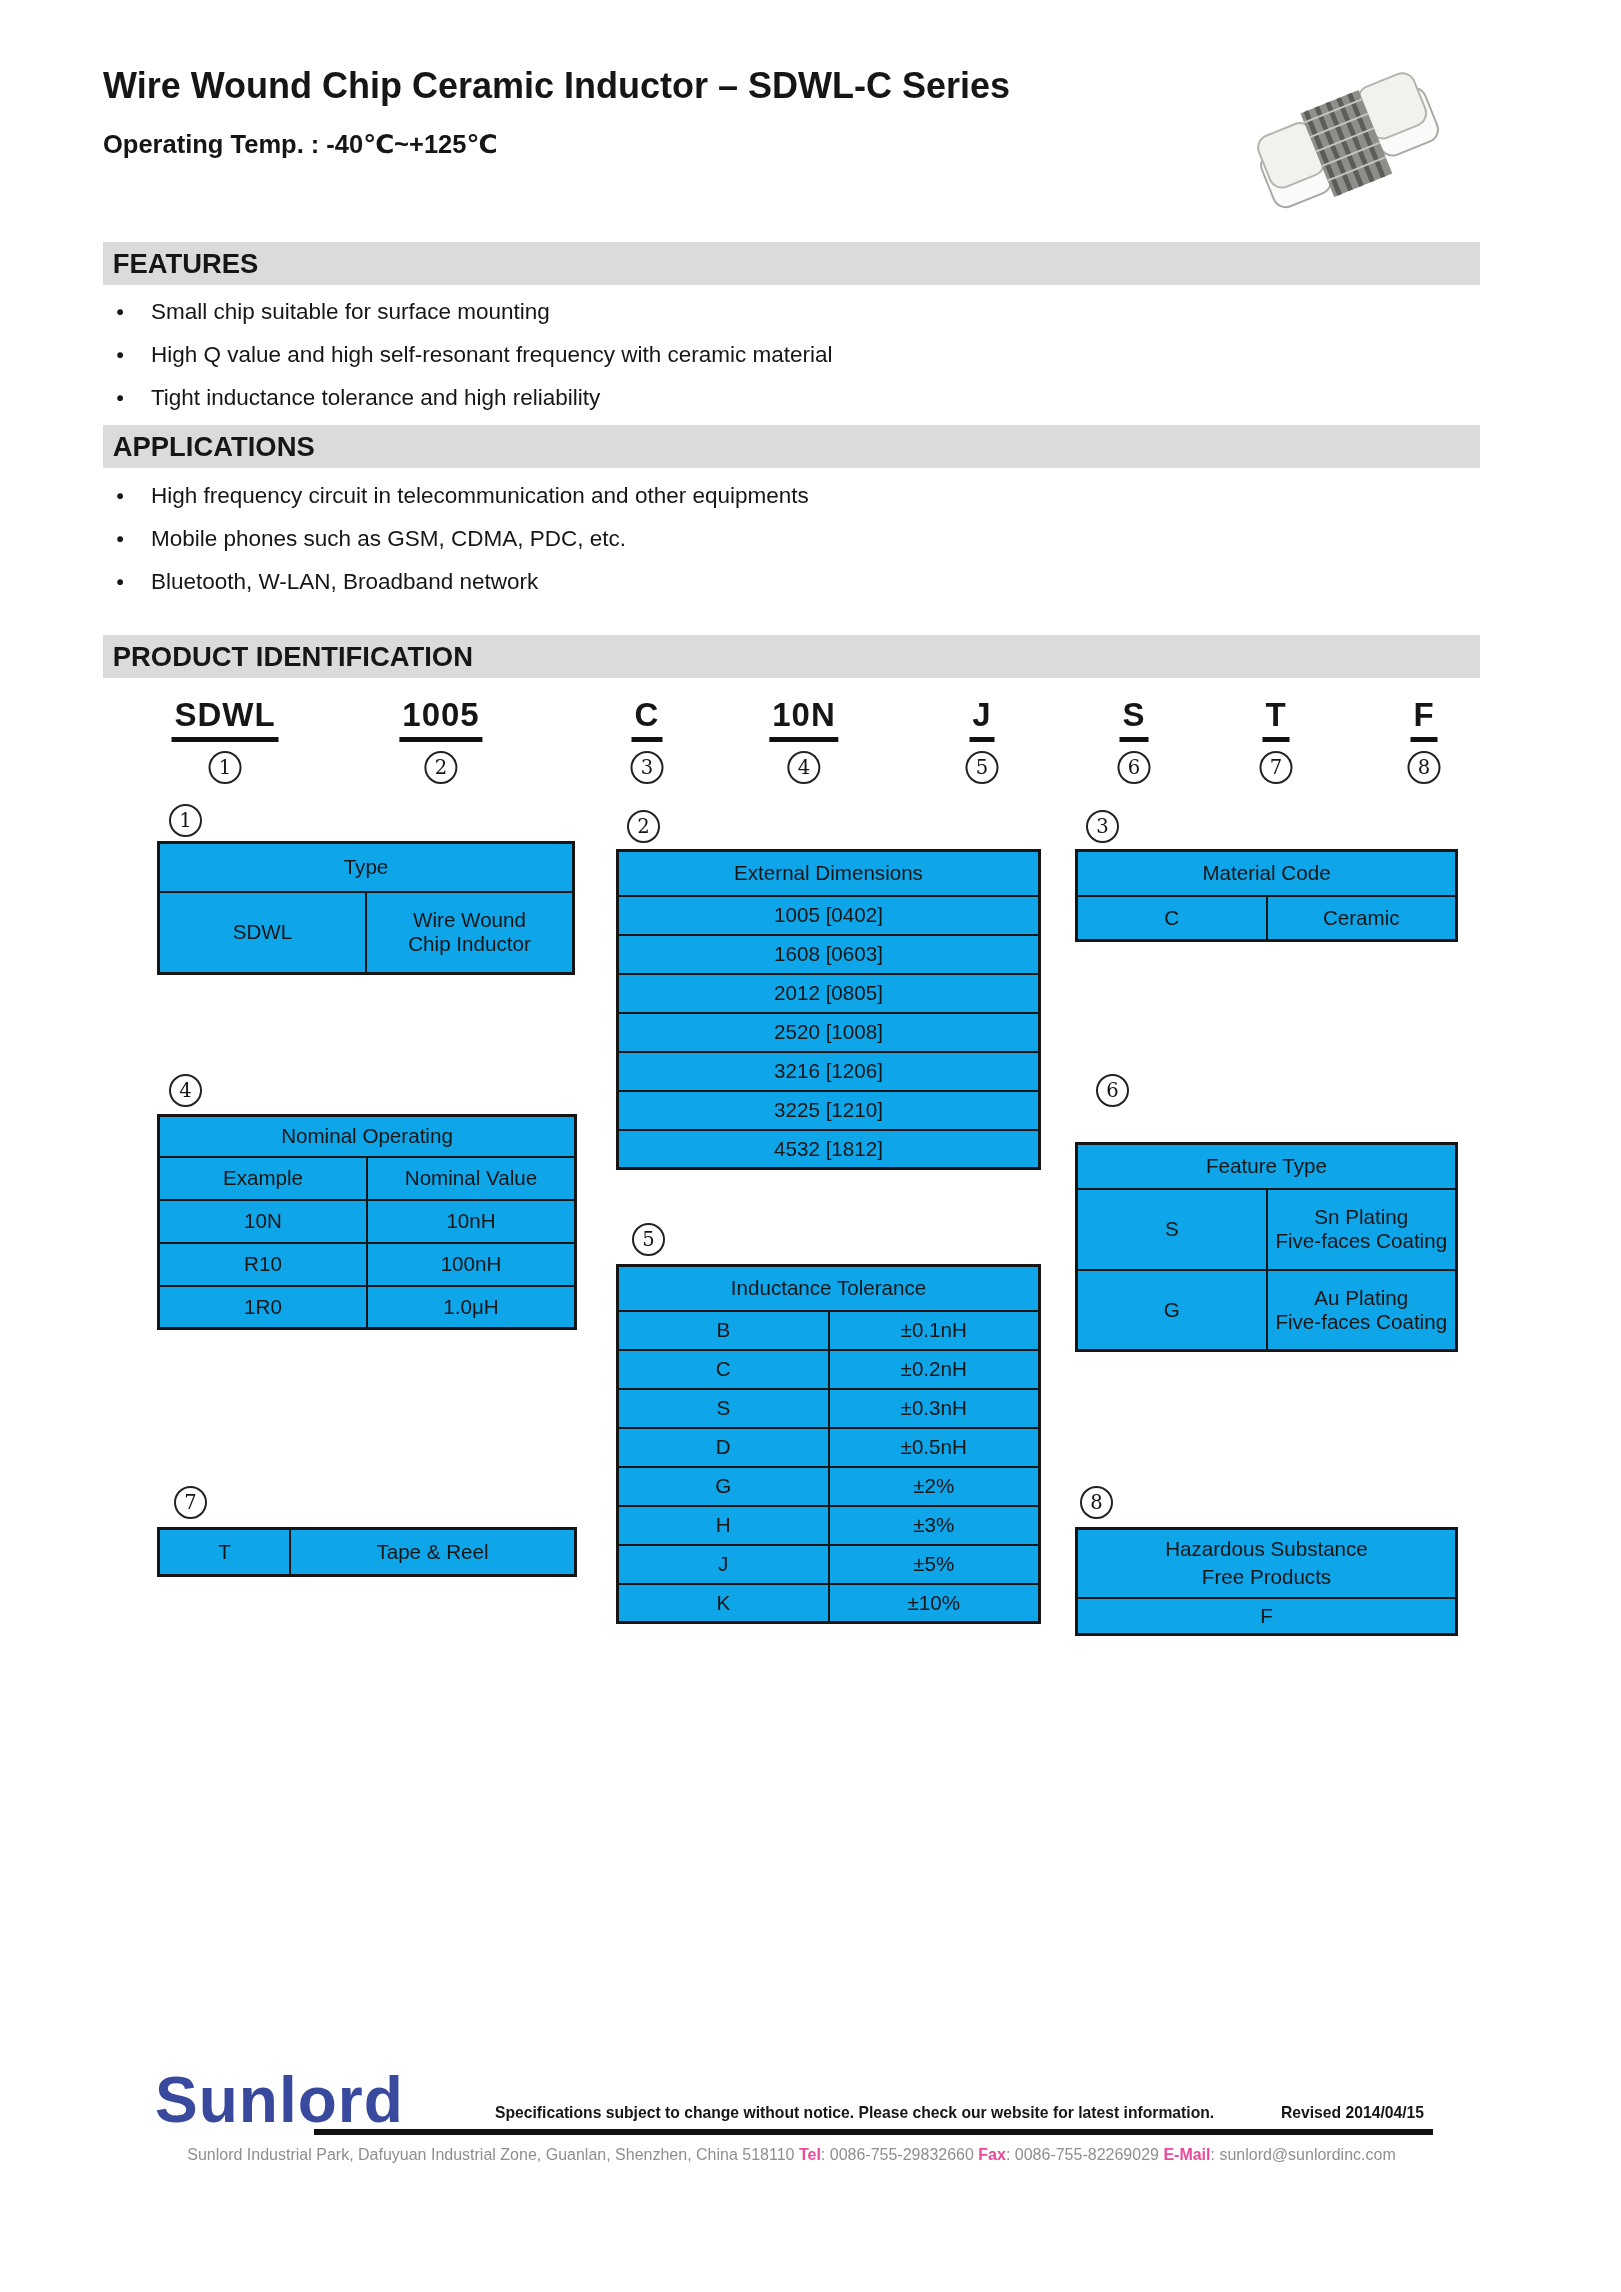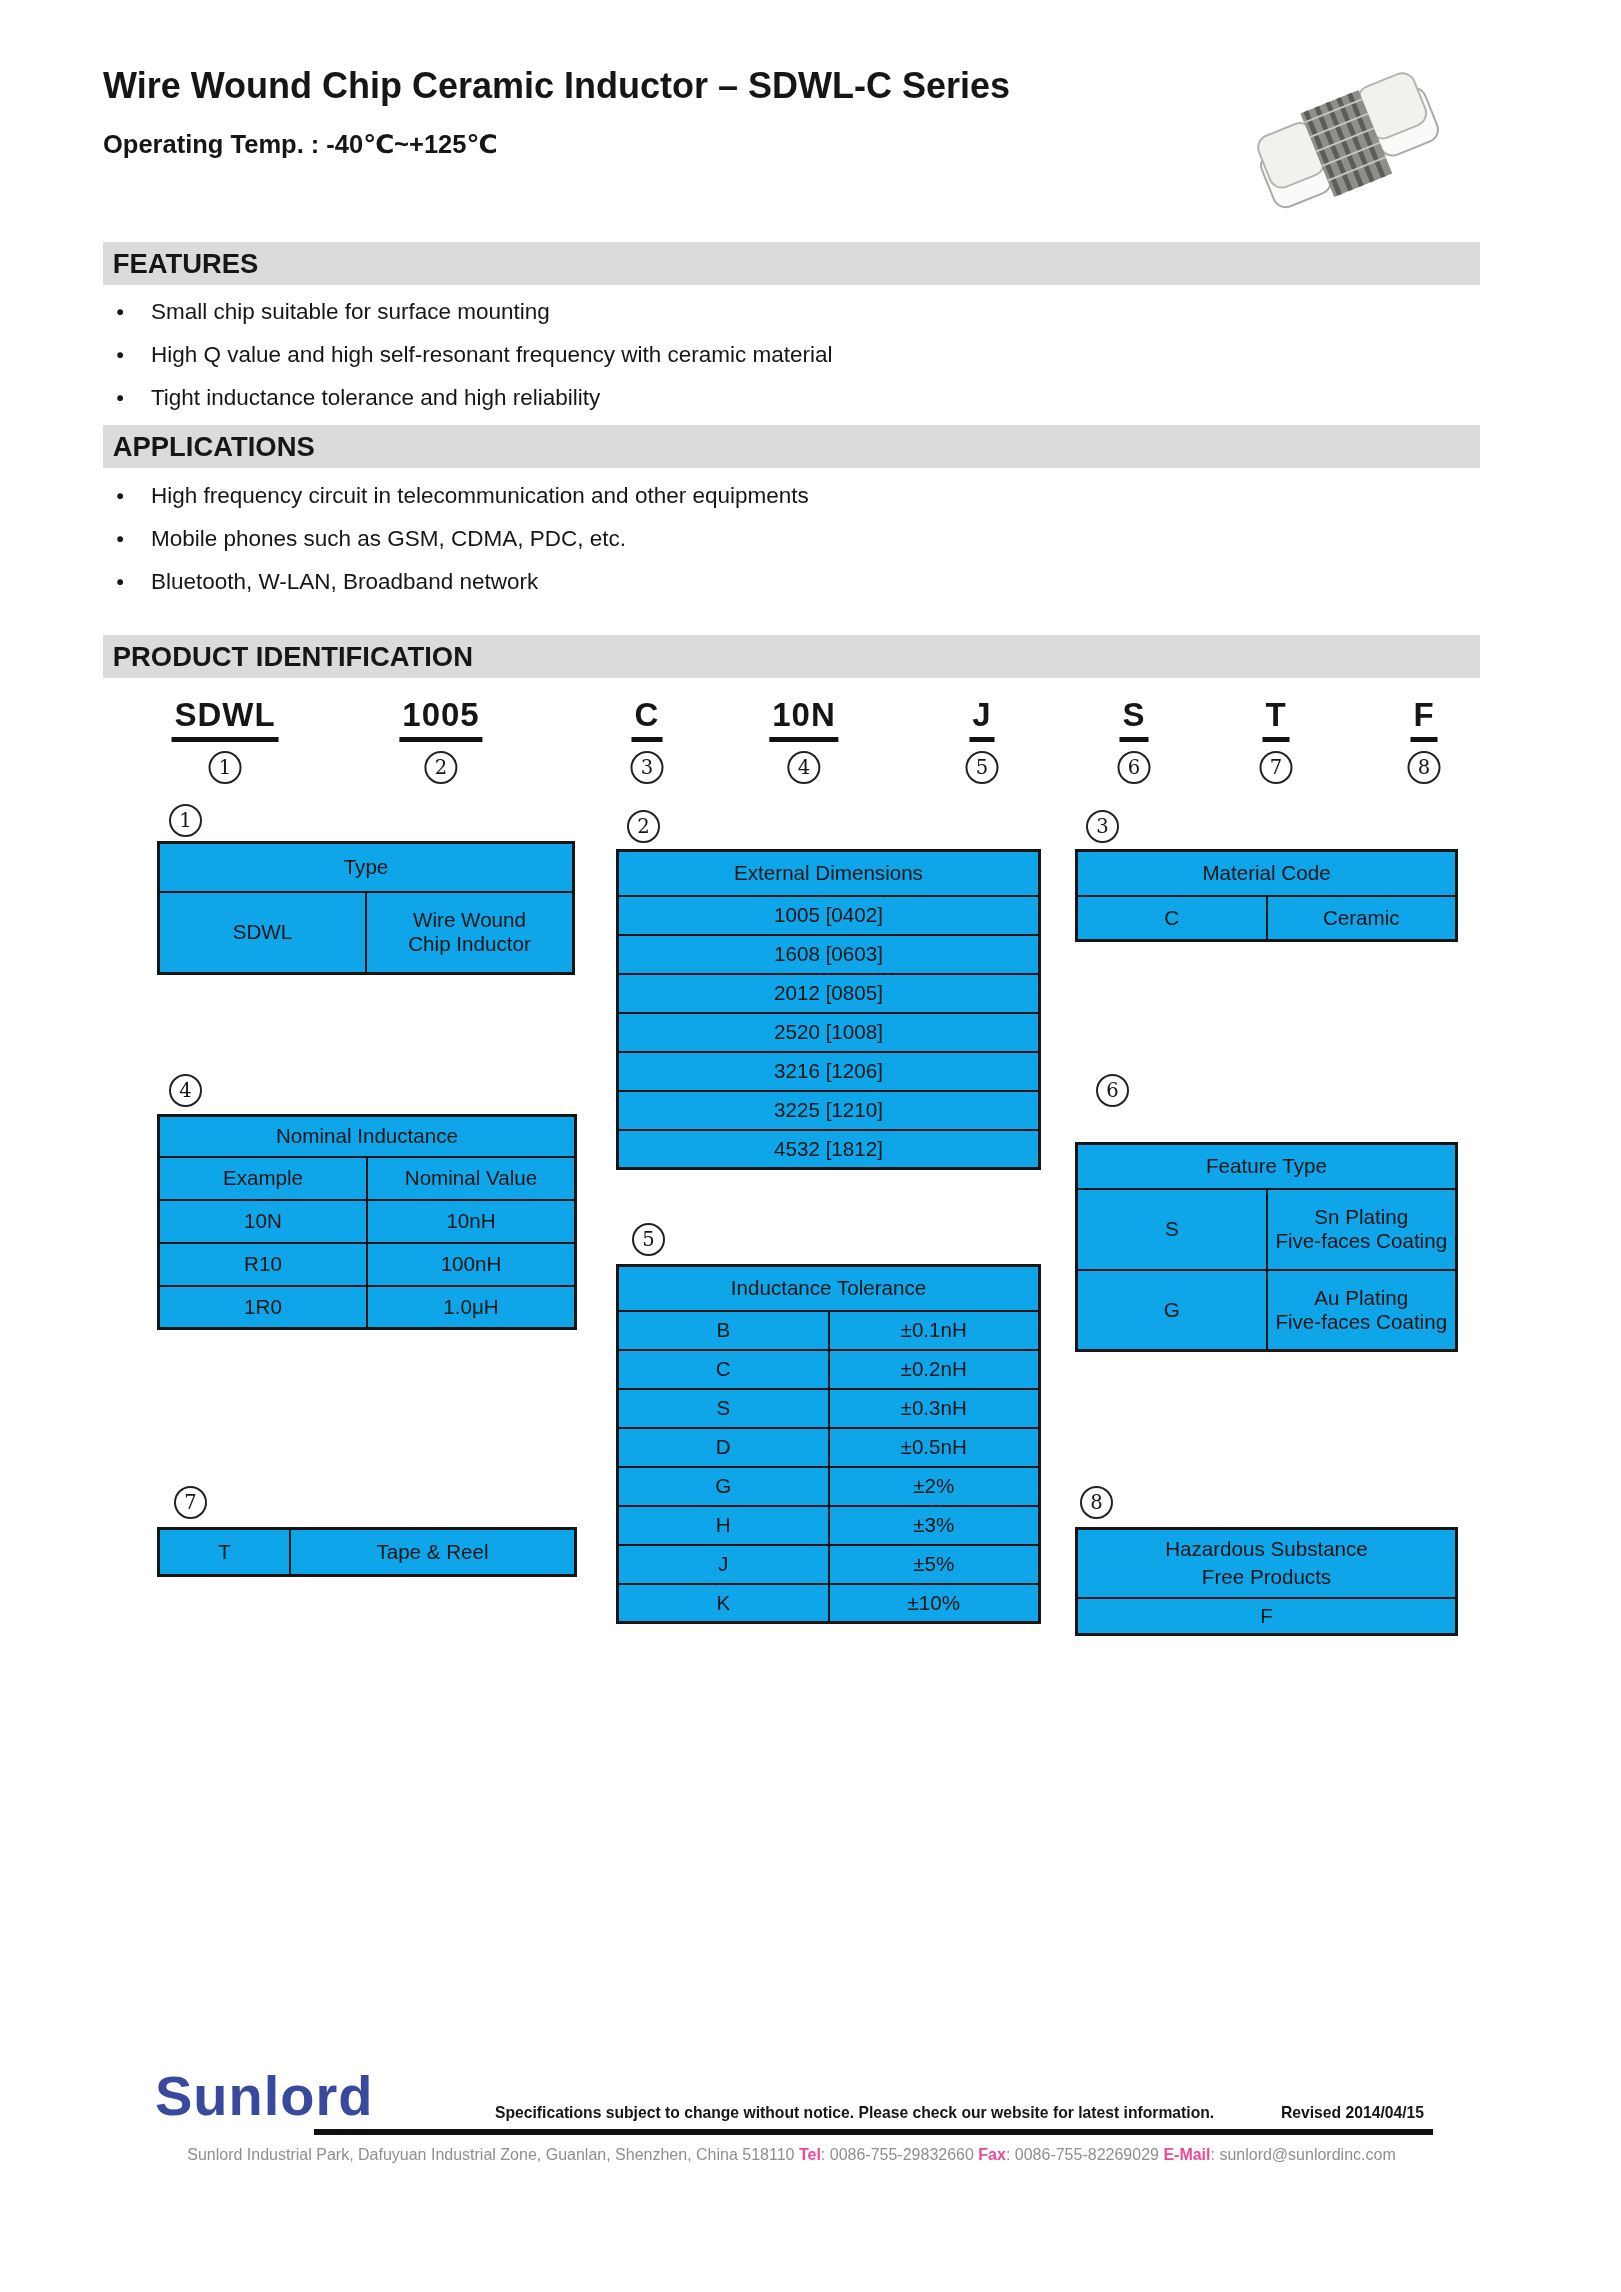--- a/index.html
+++ b/index.html
@@ -44,21 +44,21 @@
   #tbl-nom .hdr { height:41px; } #tbl-nom .row { height:43px; } #tbl-nom .c1 { width:132px; }
   #tbl-tol  { left:616px; top:1264px; width:425px; }
   #tbl-tol .hdr { height:45px; } #tbl-tol .row { height:39px; } #tbl-tol .c1 { width:137px; }
   #tbl-feat { left:1075px; top:1142px; width:383px; }
   #tbl-feat .hdr { height:45px; } #tbl-feat .row { height:81px; } #tbl-feat .c1 { width:140px; }
   #tbl-pack { left:157px; top:1527px; width:420px; }
   #tbl-pack .hdr { height:45px; } #tbl-pack .row { height:47px; } #tbl-pack .c1 { width:129px; }
   #tbl-haz  { left:1075px; top:1527px; width:383px; }
   #tbl-haz .hdr { height:69px; line-height:1.35; } #tbl-haz .row { height:37px; }
 
-  .logo { position:absolute; left:155px; top:2068px; font-size:56px; font-weight:bold;
+  .logo { position:absolute; left:155px; top:2068px; font-size:64px; font-weight:bold;
           color:#39499E; letter-spacing:1px; line-height:1; }
   .spec-row { position:absolute; left:495px; top:2104px; width:929px; display:flex;
               justify-content:space-between; font-size:15.7px; font-weight:bold; white-space:nowrap; }
   .footer-line { position:absolute; left:314px; top:2129px; width:1119px; height:5.9px; background:#111; }
   .address { position:absolute; left:103px; top:2146px; width:1377px; text-align:center;
              font-size:16px; color:#8f8f8f; white-space:nowrap; }
   .address b { color:#ec4899; }
 </style>
 </head>
 <body>
@@ -217,21 +217,21 @@
     <tr class="row">
       <td class="c1">C</td>
       <td>Ceramic</td>
     </tr>
   </tbody>
     </table>
 
   <table class="dtable" id="tbl-nom">
     <tbody>
         <tr class="hdr">
-          <th colspan="2">Nominal Inductance</th>
+          <th colspan="2">Nominal Operating</th>
         </tr>
     <tr class="row">
       <td class="c1">Example</td>
       <td>Nominal Value</td>
     </tr>
     <tr class="row">
       <td class="c1">10N</td>
       <td>10nH</td>
     </tr>
     <tr class="row">

